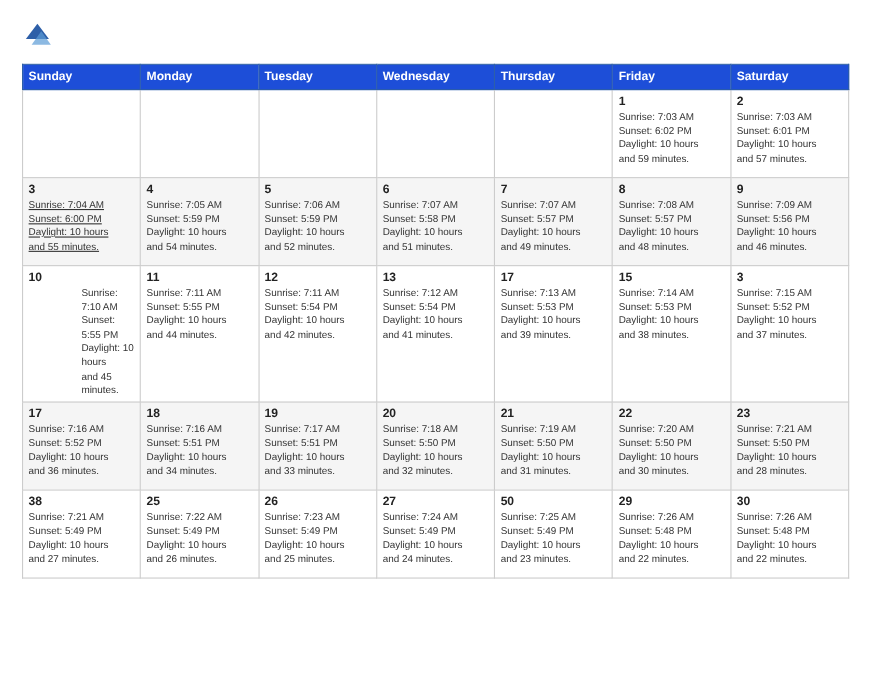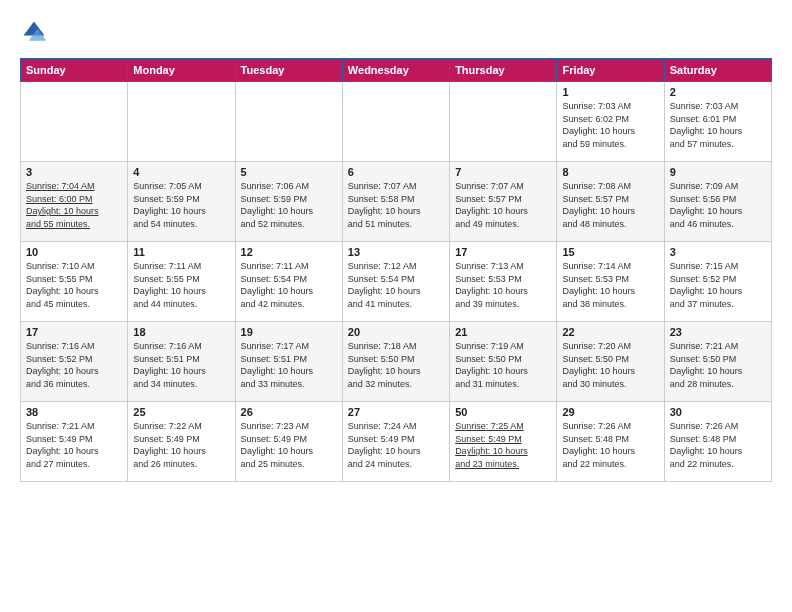--- a/index.html
+++ b/index.html
@@ -46,21 +46,21 @@
     .subtitle {
       font-size: 14px;
       color: #555;
     }
     table {
       width: 100%;
       border-collapse: collapse;
       table-layout: fixed;
     }
     thead tr th {
-      background: #be185d;
+      background: #1d4ed8;
       color: #fff;
       font-size: 11px;
       font-weight: bold;
       padding: 5px 5px;
       text-align: left;
       border: 1px solid #2d5fa8;
     }
     tbody tr td {
       vertical-align: top;
       border: 1px solid #ccc;
@@ -191,21 +191,21 @@
             <span class="day-num">9</span>
             <div class="day-info" style="white-space: pre-line;">Sunrise: 7:09 AM
 Sunset: 5:56 PM
 Daylight: 10 hours
 and 46 minutes.</div>
           </td>
         </tr>
         <tr>
           <td>
             <span class="day-num">10</span>
-            <div class="day-info" style="white-space: pre-line;">Sunrise: 7:10 AM
+            <div class="day-info" style="white-space: pre-line; margin-left: 48px;">Sunrise: 7:10 AM
 Sunset: 5:55 PM
 Daylight: 10 hours
 and 45 minutes.</div>
           </td>
           <td>
             <span class="day-num">11</span>
             <div class="day-info" style="white-space: pre-line;">Sunrise: 7:11 AM
 Sunset: 5:55 PM
 Daylight: 10 hours
 and 44 minutes.</div>
@@ -321,21 +321,21 @@
           </td>
           <td>
             <span class="day-num">27</span>
             <div class="day-info" style="white-space: pre-line;">Sunrise: 7:24 AM
 Sunset: 5:49 PM
 Daylight: 10 hours
 and 24 minutes.</div>
           </td>
           <td>
             <span class="day-num">50</span>
-            <div class="day-info" style="white-space: pre-line; text-decoration: underline;">Sunrise: 7:25 AM
+            <div class="day-info" style="white-space: pre-line;">Sunrise: 7:25 AM
 Sunset: 5:49 PM
 Daylight: 10 hours
 and 23 minutes.</div>
           </td>
           <td>
             <span class="day-num">29</span>
             <div class="day-info" style="white-space: pre-line;">Sunrise: 7:26 AM
 Sunset: 5:48 PM
 Daylight: 10 hours
 and 22 minutes.</div>

